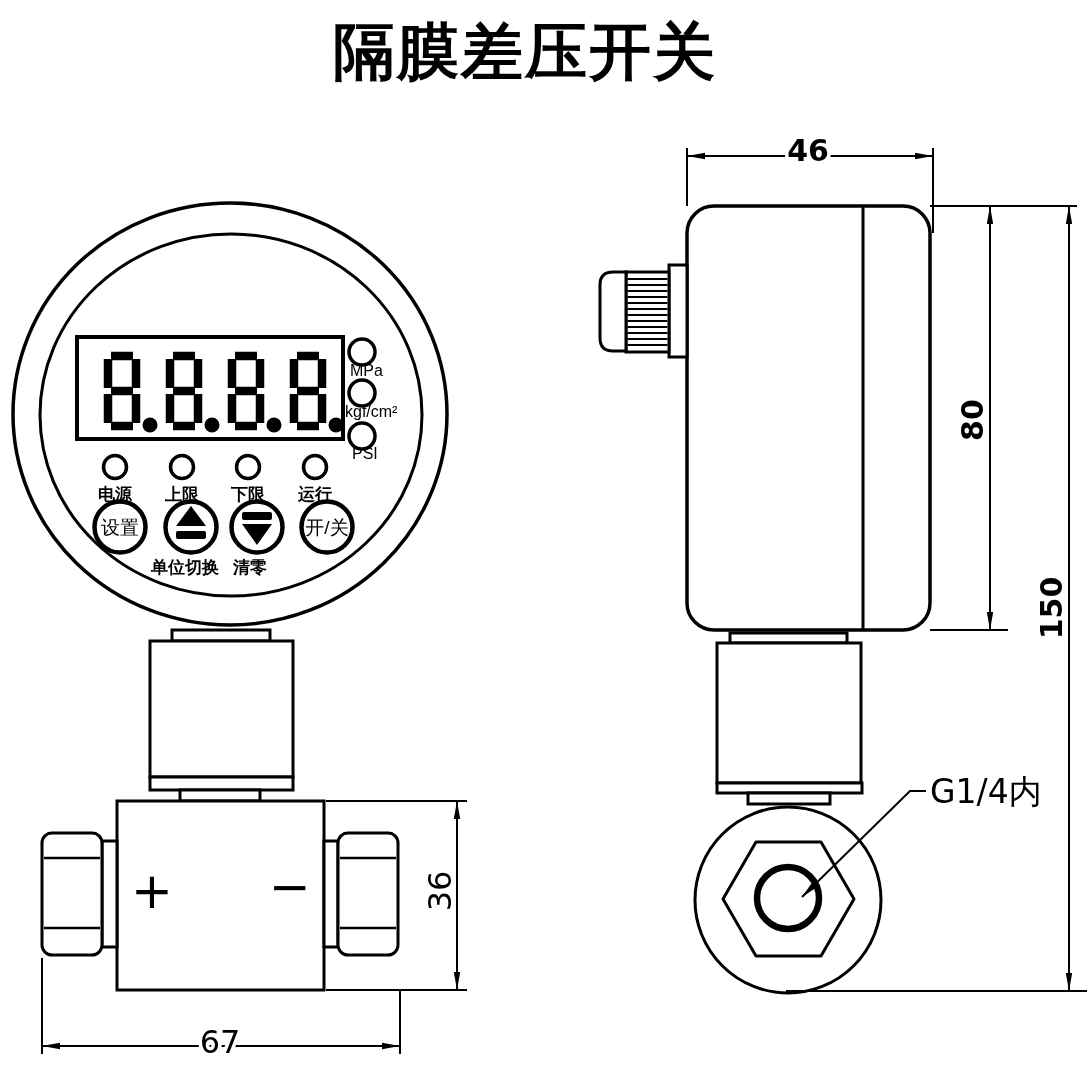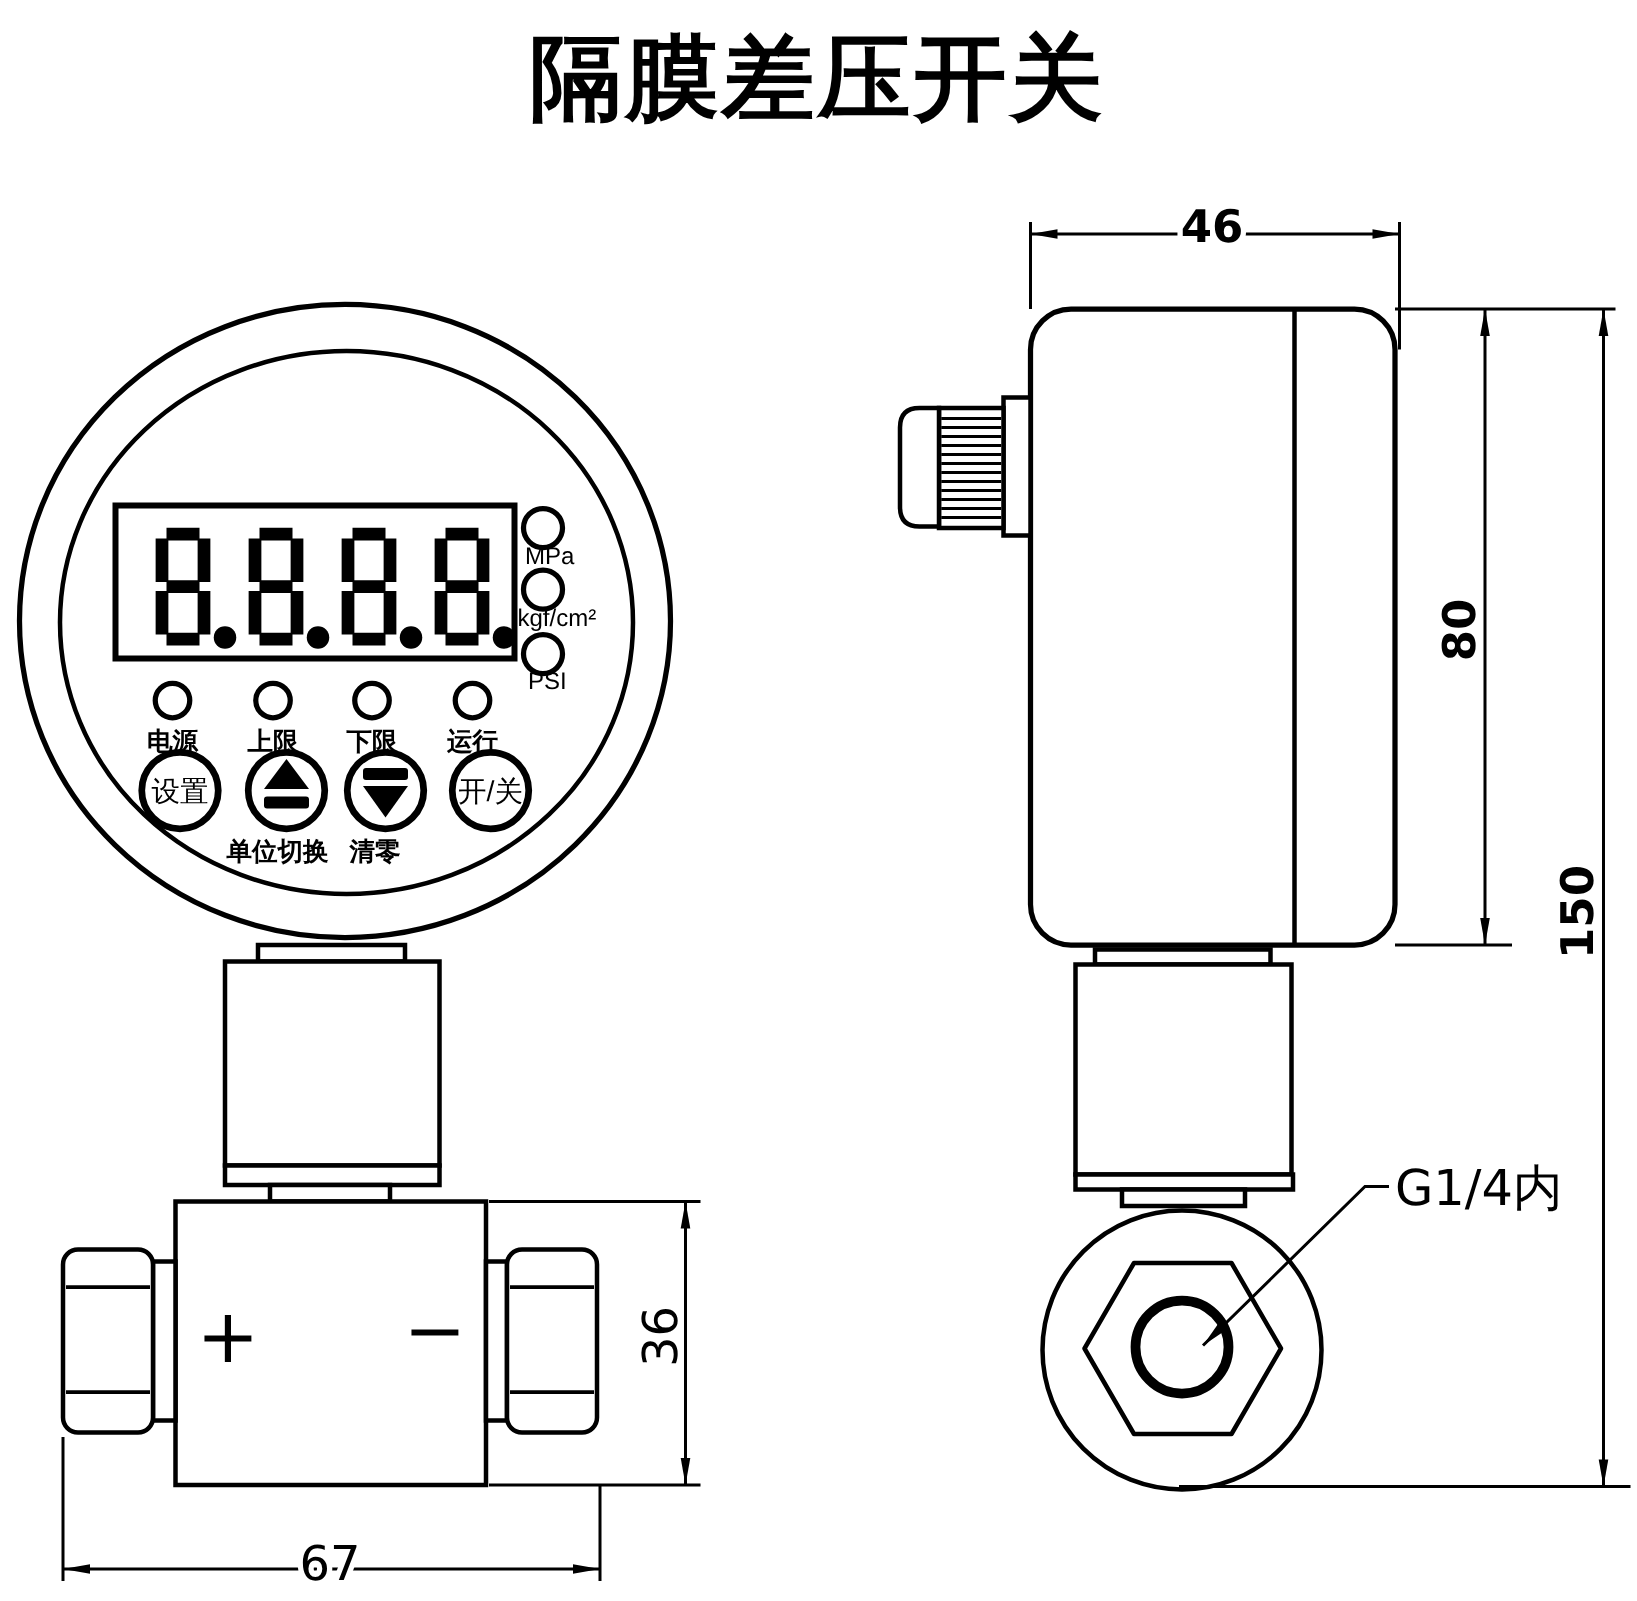--- a/index.html
+++ b/index.html
@@ -1,19 +1,19 @@
 <!DOCTYPE html>
 <html><head>
 <meta charset="utf-8">
 <style>
   html,body{margin:0;padding:0;background:#fff;}
   #page{position:relative;width:1091px;height:1067px;background:#fff;overflow:hidden;
         font-family:"Liberation Sans",sans-serif;}
   #title{position:absolute;top:10px;left:525px;transform:translateX(-50%);
-         font-size:62px;font-weight:bold;color:#000;white-space:nowrap;letter-spacing:2px;margin-left:20px;}
+         font-size:62px;font-weight:bold;color:#000;white-space:nowrap;letter-spacing:2px;}
   svg{position:absolute;top:0;left:0;}
   .ol{fill:#fff;stroke:#000;stroke-width:3;}
   .ol35{fill:#fff;stroke:#000;stroke-width:3.5;}
   .thin{fill:none;stroke:#000;stroke-width:2;}
   .seg{stroke:#000;stroke-width:8.5;stroke-linecap:butt;}
   .led{fill:#fff;stroke:#000;stroke-width:3.5;}
   .btn{fill:#fff;stroke:#000;stroke-width:4.5;}
   .blk{fill:#000;stroke:none;}
   .cjk-s{font-family:"Liberation Sans",sans-serif;font-size:17px;font-weight:bold;fill:#000;text-anchor:middle;}
   .unit{font-family:"Liberation Sans",sans-serif;font-size:16px;fill:#000;}

